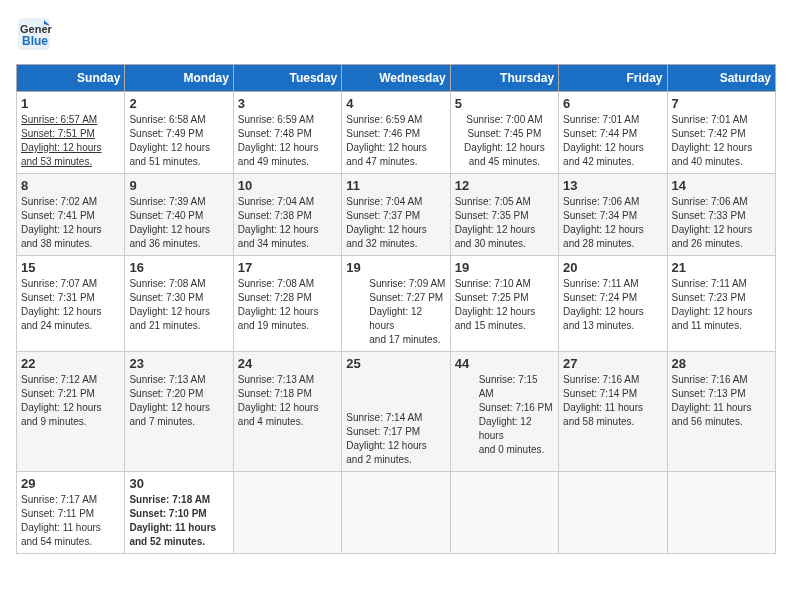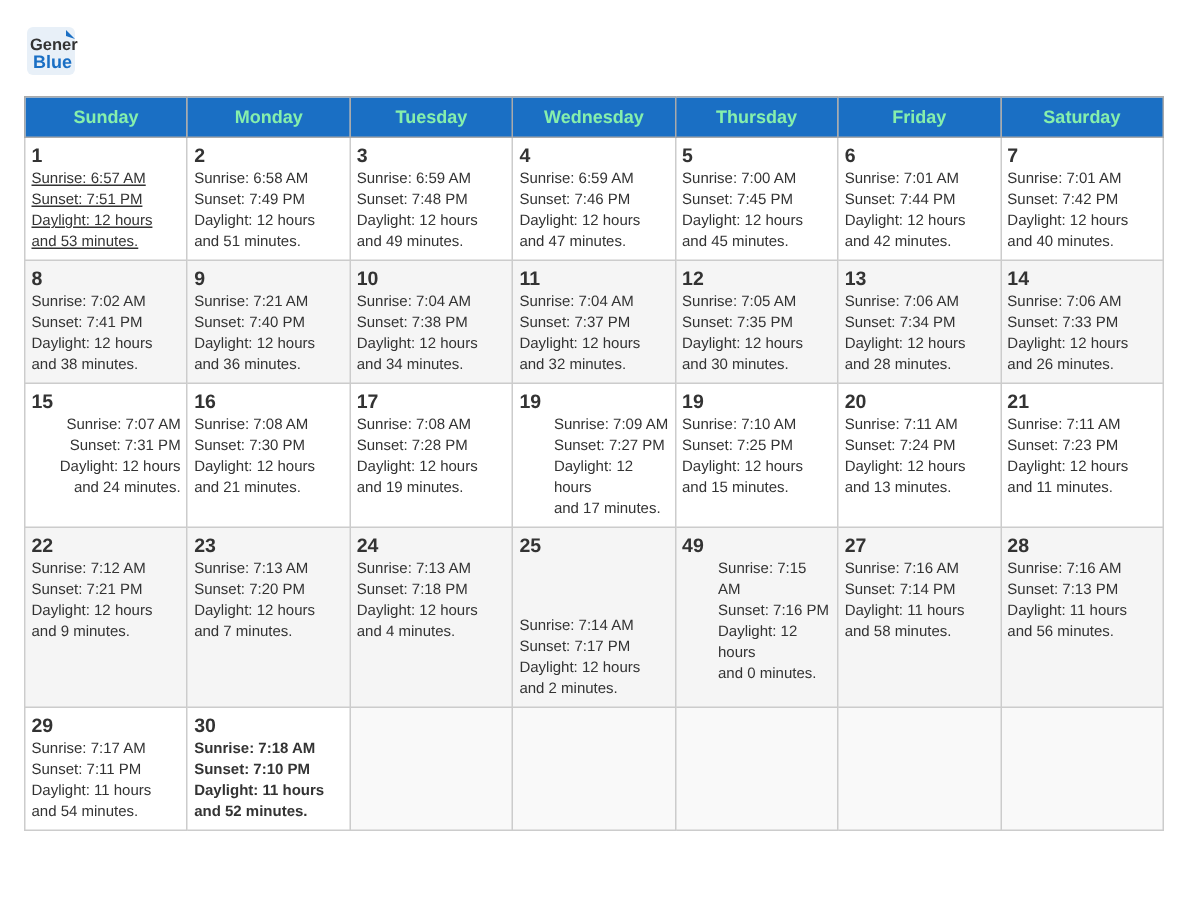--- a/index.html
+++ b/index.html
@@ -33,25 +33,25 @@
       font-size: 14px;
       color: #555;
     }
     table {
       width: 100%;
       border-collapse: collapse;
       font-size: 10.5px;
     }
     thead tr th {
       background-color: #1a6fc4;
-      color: #86efac;
+      color: #ffffff;
       font-size: 12px;
       font-weight: bold;
       padding: 6px 4px;
-      text-align: center;
+      text-align: right;
       border: 1px solid #aaa;
     }
     tbody tr td {
       vertical-align: top;
       border: 1px solid #ccc;
       padding: 4px;
       height: 80px;
       width: calc(100%/7);
       background: #fff;
     }
@@ -133,21 +133,21 @@
         </td>
         <td>
           <span class="day-num">4</span>
           <div class="cell-text" style="white-space: pre-wrap;">Sunrise: 6:59 AM
 Sunset: 7:46 PM
 Daylight: 12 hours
 and 47 minutes.</div>
         </td>
         <td>
           <span class="day-num">5</span>
-          <div class="cell-text" style="white-space: pre-wrap;">Sunrise: 7:00 AM
+          <div class="cell-text" style="white-space: pre-wrap; text-align: center;">Sunrise: 7:00 AM
 Sunset: 7:45 PM
 Daylight: 12 hours
 and 45 minutes.</div>
         </td>
         <td>
           <span class="day-num">6</span>
           <div class="cell-text" style="white-space: pre-wrap;">Sunrise: 7:01 AM
 Sunset: 7:44 PM
 Daylight: 12 hours
 and 42 minutes.</div>
@@ -163,21 +163,21 @@
       <tr>
         <td>
           <span class="day-num">8</span>
           <div class="cell-text" style="white-space: pre-wrap;">Sunrise: 7:02 AM
 Sunset: 7:41 PM
 Daylight: 12 hours
 and 38 minutes.</div>
         </td>
         <td>
           <span class="day-num">9</span>
-          <div class="cell-text" style="white-space: pre-wrap;">Sunrise: 7:21 AM
+          <div class="cell-text" style="white-space: pre-wrap;">Sunrise: 7:39 AM
 Sunset: 7:40 PM
 Daylight: 12 hours
 and 36 minutes.</div>
         </td>
         <td>
           <span class="day-num">10</span>
           <div class="cell-text" style="white-space: pre-wrap;">Sunrise: 7:04 AM
 Sunset: 7:38 PM
 Daylight: 12 hours
 and 34 minutes.</div>
@@ -207,21 +207,21 @@
           <span class="day-num">14</span>
           <div class="cell-text" style="white-space: pre-wrap;">Sunrise: 7:06 AM
 Sunset: 7:33 PM
 Daylight: 12 hours
 and 26 minutes.</div>
         </td>
       </tr>
       <tr>
         <td>
           <span class="day-num">15</span>
-          <div class="cell-text" style="white-space: pre-wrap; text-align: right;">Sunrise: 7:07 AM
+          <div class="cell-text" style="white-space: pre-wrap;">Sunrise: 7:07 AM
 Sunset: 7:31 PM
 Daylight: 12 hours
 and 24 minutes.</div>
         </td>
         <td>
           <span class="day-num">16</span>
           <div class="cell-text" style="white-space: pre-wrap;">Sunrise: 7:08 AM
 Sunset: 7:30 PM
 Daylight: 12 hours
 and 21 minutes.</div>
@@ -285,21 +285,21 @@
 and 4 minutes.</div>
         </td>
         <td>
           <span class="day-num">25</span>
           <div class="cell-text" style="white-space: pre-wrap; margin-top: 40px;">Sunrise: 7:14 AM
 Sunset: 7:17 PM
 Daylight: 12 hours
 and 2 minutes.</div>
         </td>
         <td>
-          <span class="day-num">49</span>
+          <span class="day-num">44</span>
           <div class="cell-text" style="white-space: pre-wrap; margin-left: 24px;">Sunrise: 7:15 AM
 Sunset: 7:16 PM
 Daylight: 12 hours
 and 0 minutes.</div>
         </td>
         <td>
           <span class="day-num">27</span>
           <div class="cell-text" style="white-space: pre-wrap;">Sunrise: 7:16 AM
 Sunset: 7:14 PM
 Daylight: 11 hours

